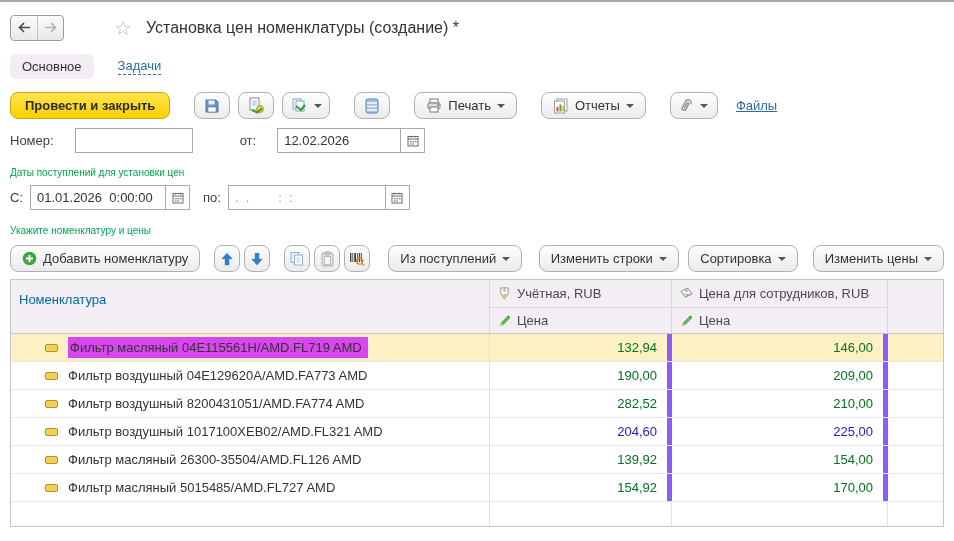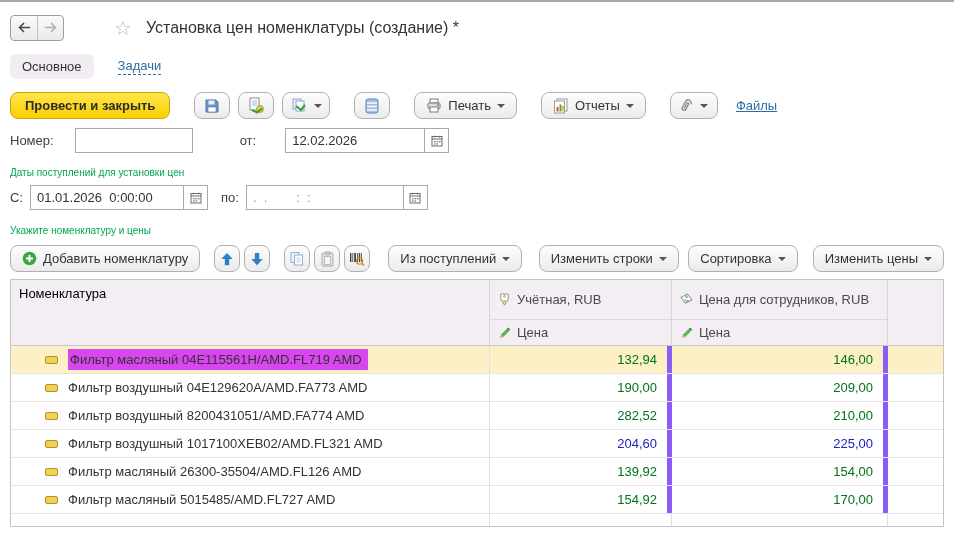--- a/index.html
+++ b/index.html
@@ -53,23 +53,23 @@
   .mask { color:#9a9a9a; }
 
   
   .tbl-toolbar { display:flex; align-items:center; padding:6px 10px 5px 10px; gap:4px; }
 
   
   .table { margin:2px 10px 0 10px; border:1px solid #c7c3c7; width:934px; height:248px;
            display:flex; flex-direction:column; font-size:13px; background:#fff; }
   .cols { display:grid; grid-template-columns:479px 182px 216px 1fr; }
   .thead { background:#f3eef3; border-bottom:1px solid #c9c5c9; }
-  .th-name { grid-row:span 2; padding:6px 8px; color:#000000; border-right:1px solid #d9d5d9; }
+  .th-name { grid-row:span 2; padding:12px 8px; color:#0369a1; border-right:1px solid #d9d5d9; }
   .th-sub-wrap { display:flex; flex-direction:column; border-right:1px solid #d9d5d9; }
-  .th-top { height:40px; display:flex; align-items:center; gap:6px; padding:0 8px; color:#4a4a4a;
+  .th-top { height:28px; display:flex; align-items:center; gap:6px; padding:0 8px; color:#4a4a4a;
             border-bottom:1px solid #ddd9dd; }
   .th-bot { height:25px; display:flex; align-items:center; gap:6px; padding:0 8px; color:#4a4a4a;text-align:center; }
   .th-fill { grid-row:span 2; }
   .trow { display:grid; grid-template-columns:479px 182px 216px 1fr; height:28px;
           border-bottom:1px solid #e7e3e7; cursor:default; }
   .td-name { display:flex; align-items:center; gap:10px; padding:0 8px 0 34px;
              border-right:1px solid #e2dee2; overflow:hidden; white-space:nowrap; }
   .td-num { display:flex; align-items:center; justify-content:flex-end; padding:0 10px;
             border-right:5px solid #8b5cf6; }
   .td-fill {}
@@ -199,21 +199,21 @@
     <span class="gap4"></span>
     <a class="link">Файлы</a>
   </div>
 
   <div class="numrow">
     <span class="lbl">Номер:</span>
     <span class="field" style="width:118px;">
       <input style="width: 100%;" value="">
     </span>
     <span class="lbl" style="margin-left:26px;">от:</span>
-    <span class="field" style="width:164px;margin-left:8px;">
+    <span class="field" style="width:148px;">
       <span class="val" style="flex:1;">12.02.2026</span>
       <span class="calbtn">
         <span class="icon">
           <svg width="12" height="12" viewBox="0 0 12 12">
               <rect x="1" y="1.5" width="10" height="9.5" fill="#fff" stroke="#6a6a6a"></rect>
               <line x1="1" y1="4" x2="11" y2="4" stroke="#6a6a6a"></line>
               <line x1="3.5" y1="0.8" x2="3.5" y2="2.5" stroke="#6a6a6a"></line>
               <line x1="8.5" y1="0.8" x2="8.5" y2="2.5" stroke="#6a6a6a"></line>
               <rect x="3" y="6" width="1.6" height="1.4" fill="#888"></rect>
               <rect x="5.5" y="6" width="1.6" height="1.4" fill="#888"></rect>
@@ -222,21 +222,21 @@
               <rect x="5.5" y="8.3" width="1.6" height="1.4" fill="#888"></rect>
             </svg>
         </span>
       </span>
     </span>
   </div>
 
   <div class="sect">Даты поступлений для установки цен</div>
   <div class="daterow">
     <span class="lbl">С:</span>
-    <span class="field" style="width:178px;">
+    <span class="field" style="width:160px;">
       <span class="val" style="flex:1;">01.01.2026  0:00:00</span>
       <span class="calbtn">
         <span class="icon">
           <svg width="12" height="12" viewBox="0 0 12 12">
               <rect x="1" y="1.5" width="10" height="9.5" fill="#fff" stroke="#6a6a6a"></rect>
               <line x1="1" y1="4" x2="11" y2="4" stroke="#6a6a6a"></line>
               <line x1="3.5" y1="0.8" x2="3.5" y2="2.5" stroke="#6a6a6a"></line>
               <line x1="8.5" y1="0.8" x2="8.5" y2="2.5" stroke="#6a6a6a"></line>
               <rect x="3" y="6" width="1.6" height="1.4" fill="#888"></rect>
               <rect x="5.5" y="6" width="1.6" height="1.4" fill="#888"></rect>

